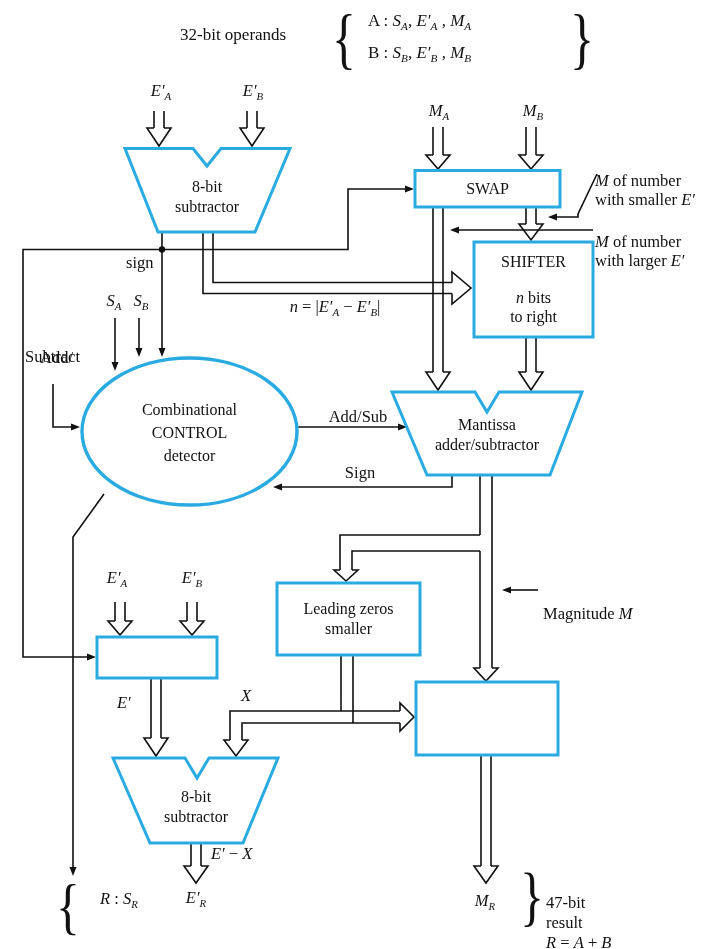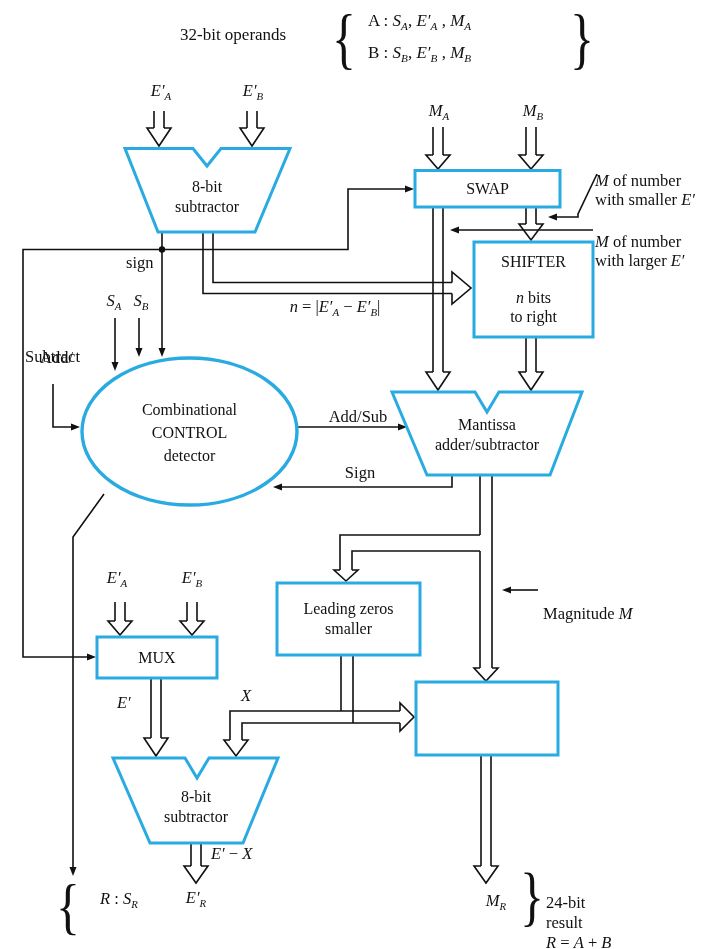--- a/index.html
+++ b/index.html
@@ -123,36 +123,36 @@
   <div class="lbl" style="left:40px;top:349px">Add/</div>
   <div class="lbl" style="left:25px;top:348px">Subtract</div>
   <div class="lbl ctr" style="left:358px;top:408px">Add/Sub</div>
   <div class="lbl ctr" style="left:360px;top:464px">Sign</div>
   <div class="lbl ctr" style="left:117px;top:569px"><i>E′</i><sub>A</sub></div>
   <div class="lbl ctr" style="left:192px;top:569px"><i>E′</i><sub>B</sub></div>
   <div class="lbl" style="left:117px;top:694px"><i>E′</i></div>
   <div class="lbl ctr" style="left:246px;top:687px"><i>X</i></div>
   <div class="lbl" style="left:211px;top:845px"><i>E′</i><span> − </span><i>X</i></div>
   <div class="lbl ctr" style="left:196px;top:889px"><i>E′</i><sub>R</sub></div>
-  <div class="lbl ctr" style="left:496px;top:892px"><i>M</i><sub>R</sub></div>
+  <div class="lbl ctr" style="left:485px;top:892px"><i>M</i><sub>R</sub></div>
   <div class="lbl" style="left:100px;top:890px"><i>R</i><span> : </span><i>S</i><sub>R</sub></div>
 
   <div class="note" style="left:595px;top:148px">
     <div><i>M</i><span> of number</span></div>
     <div><span>with smaller </span><i>E′</i></div>
   </div>
   <div class="note" style="left:595px;top:209px">
     <div><i>M</i><span> of number</span></div>
     <div><span>with larger </span><i>E′</i></div>
   </div>
   <div class="note" style="left:543px;top:581px"><span>Magnitude </span><i>M</i></div>
   <div class="brace" style="left:56px;top:876px;transform:scaleY(1.22)">{</div>
   <div class="brace" style="left:520px;top:863px;transform:scaleY(1.3)">}</div>
   <div class="note" style="left:546px;top:869px;line-height:20px">
-    <div>24-bit</div>
+    <div>47-bit</div>
     <div>result</div>
     <div><i>R</i><span> = </span><i>A</i><span> + </span><i>B</i></div>
   </div>
 
   <div class="blk" style="left:138px;top:167px;width:138px;height:60px">
     <div>8-bit</div>
     <div>subtractor</div>
   </div>
   <div class="blk" style="left:415px;top:170px;width:145px;height:37px">SWAP</div>
   <div class="blk" style="left:474px;top:248px;width:119px;height:83px">
@@ -162,21 +162,20 @@
   </div>
   <div class="blk" style="left:82px;top:390px;width:215px;height:85px;line-height:23px">
     <div>Combinational</div>
     <div>CONTROL</div>
     <div>detector</div>
   </div>
   <div class="blk" style="left:415px;top:406px;width:144px;height:58px">
     <div>Mantissa</div>
     <div>adder/subtractor</div>
   </div>
-  <div class="blk" style="left:97px;top:637px;width:120px;height:41px">MUX</div>
   <div class="blk" style="left:277px;top:590px;width:143px;height:58px">
     <div>Leading zeros</div>
     <div>smaller</div>
   </div>
   <div class="blk" style="left:126px;top:776px;width:140px;height:62px">
     <div>8-bit</div>
     <div>subtractor</div>
   </div>
 
 </div>

